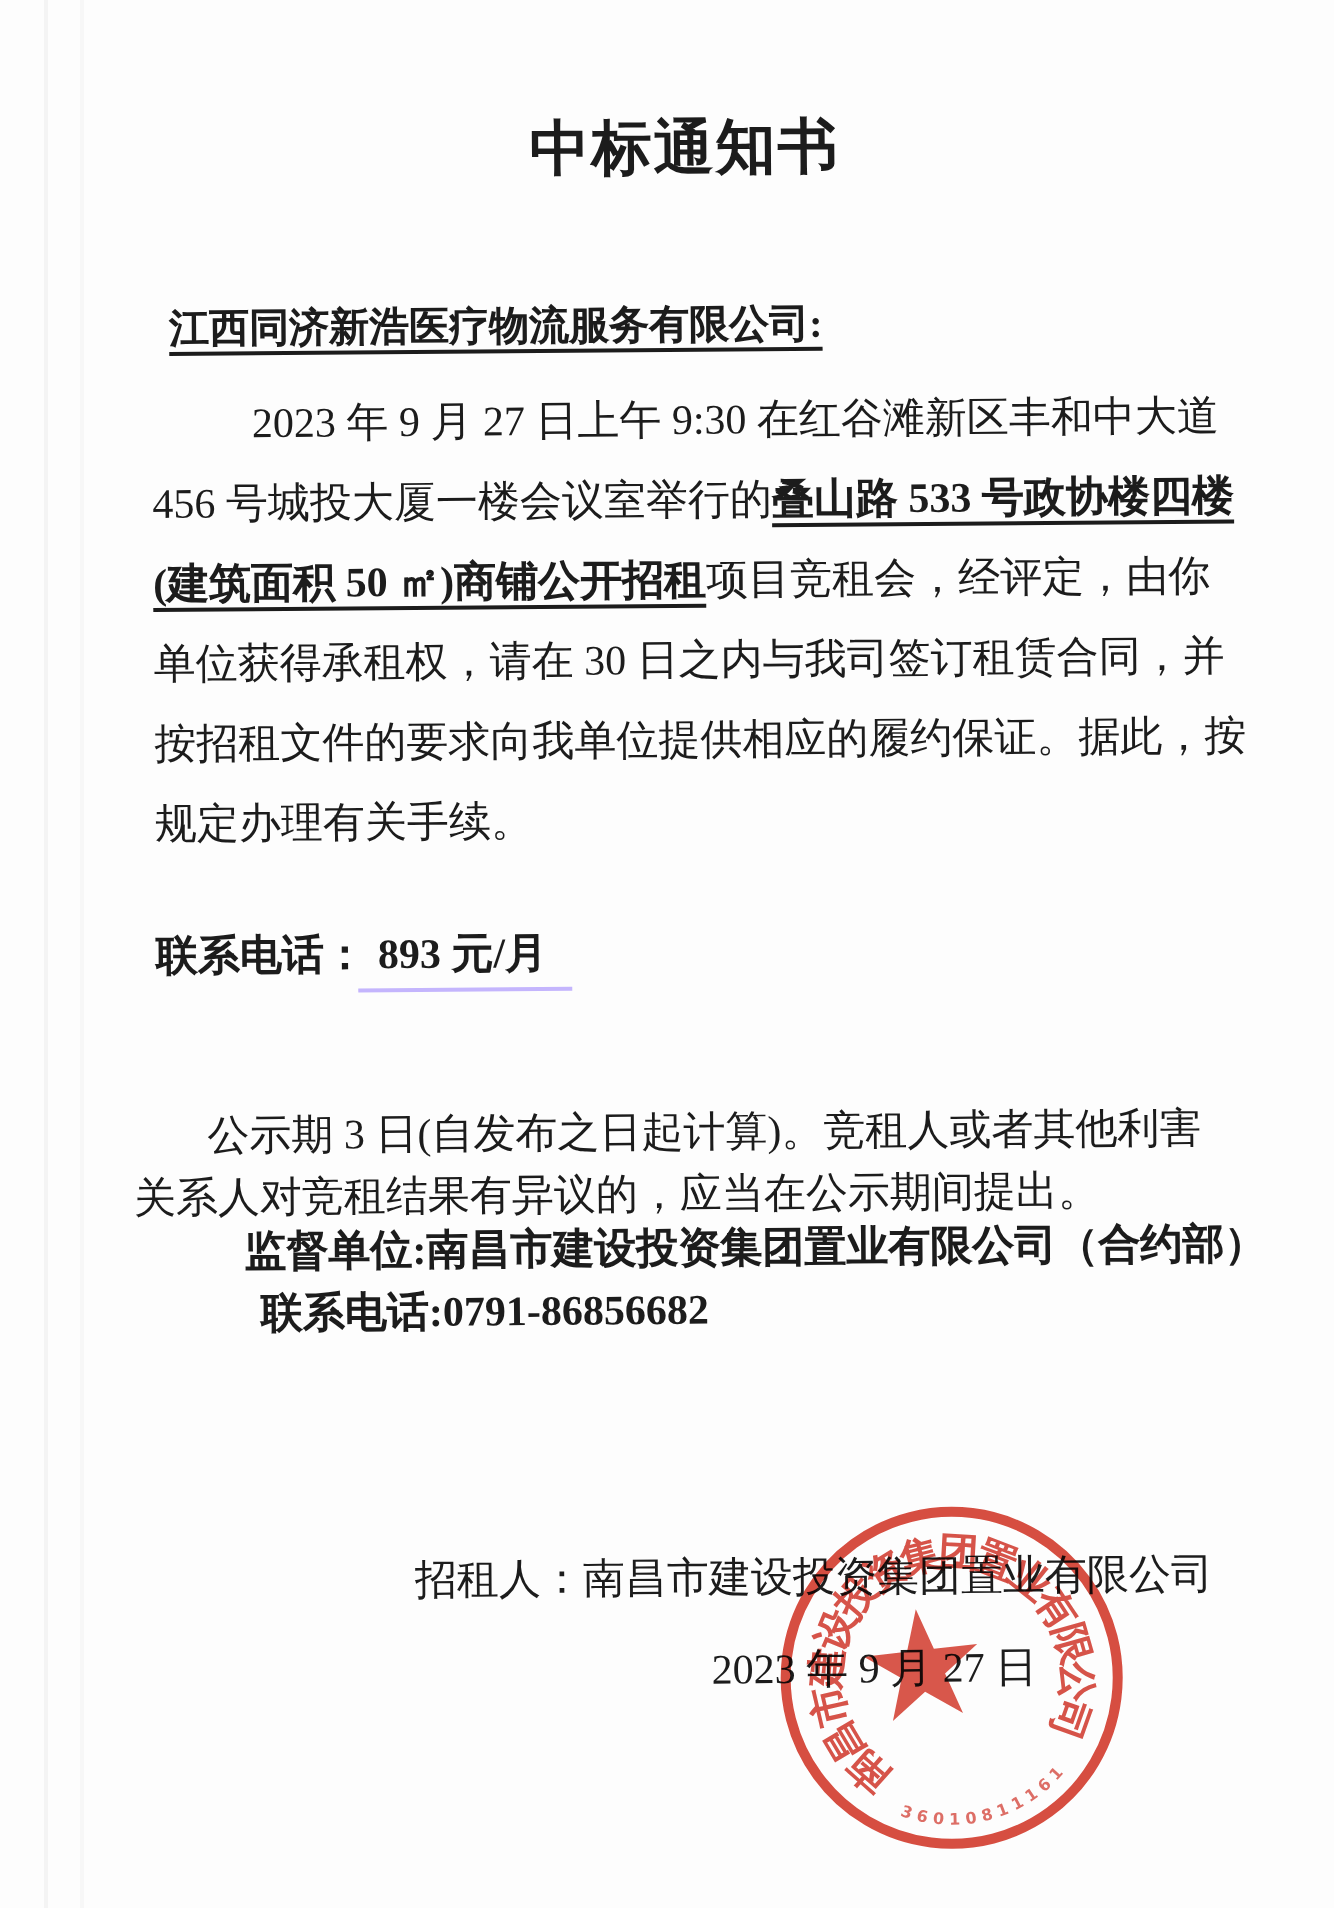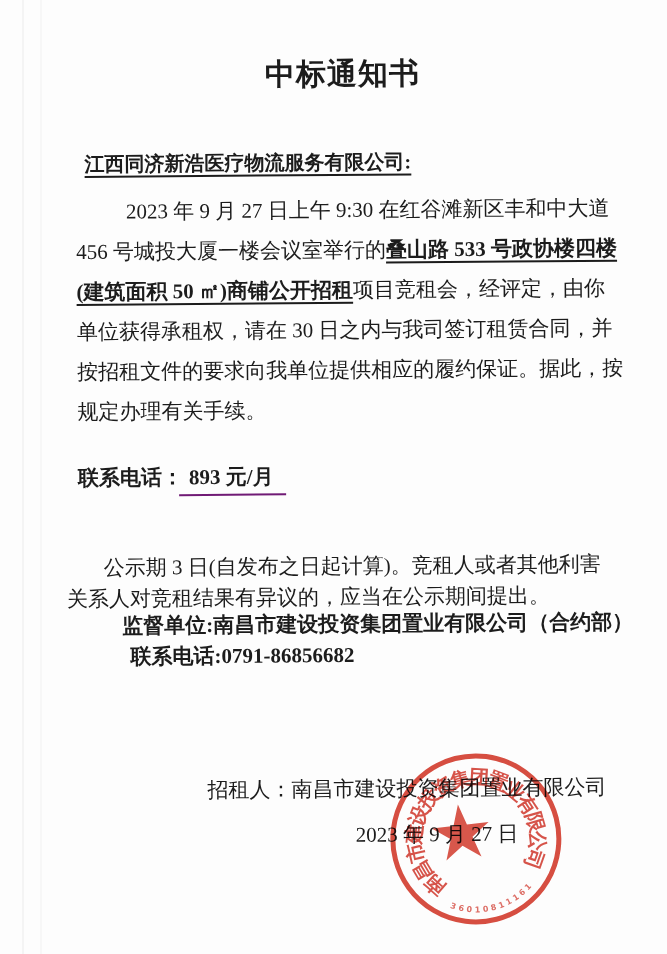--- a/index.html
+++ b/index.html
@@ -34,21 +34,21 @@
   .p1 .line.indent{padding-left:50px;}
   .bu{
     font-weight:700;
     text-decoration:underline;text-decoration-thickness:2px;text-underline-offset:5px;
   }
   .result{
     position:absolute;left:78px;top:462px;font-size:21px;font-weight:700;white-space:nowrap;
   }
   .result .value{
     display:inline-block;margin-left:-4px;padding:0 12px 3px 10px;
-    border-bottom:2px solid #701a75;
+    border-bottom:2px solid #c4b5fd;
   }
   .p2{left:66px;top:551px;}
   .p2 .line{height:31px;line-height:31px;}
   .p2 .line.indent{padding-left:37px;}
   .supervisor{
     position:absolute;left:121px;top:610px;font-size:21px;font-weight:600;white-space:nowrap;
   }
   .phone{
     position:absolute;left:129px;top:641px;font-size:21px;font-weight:600;white-space:nowrap;
   }

